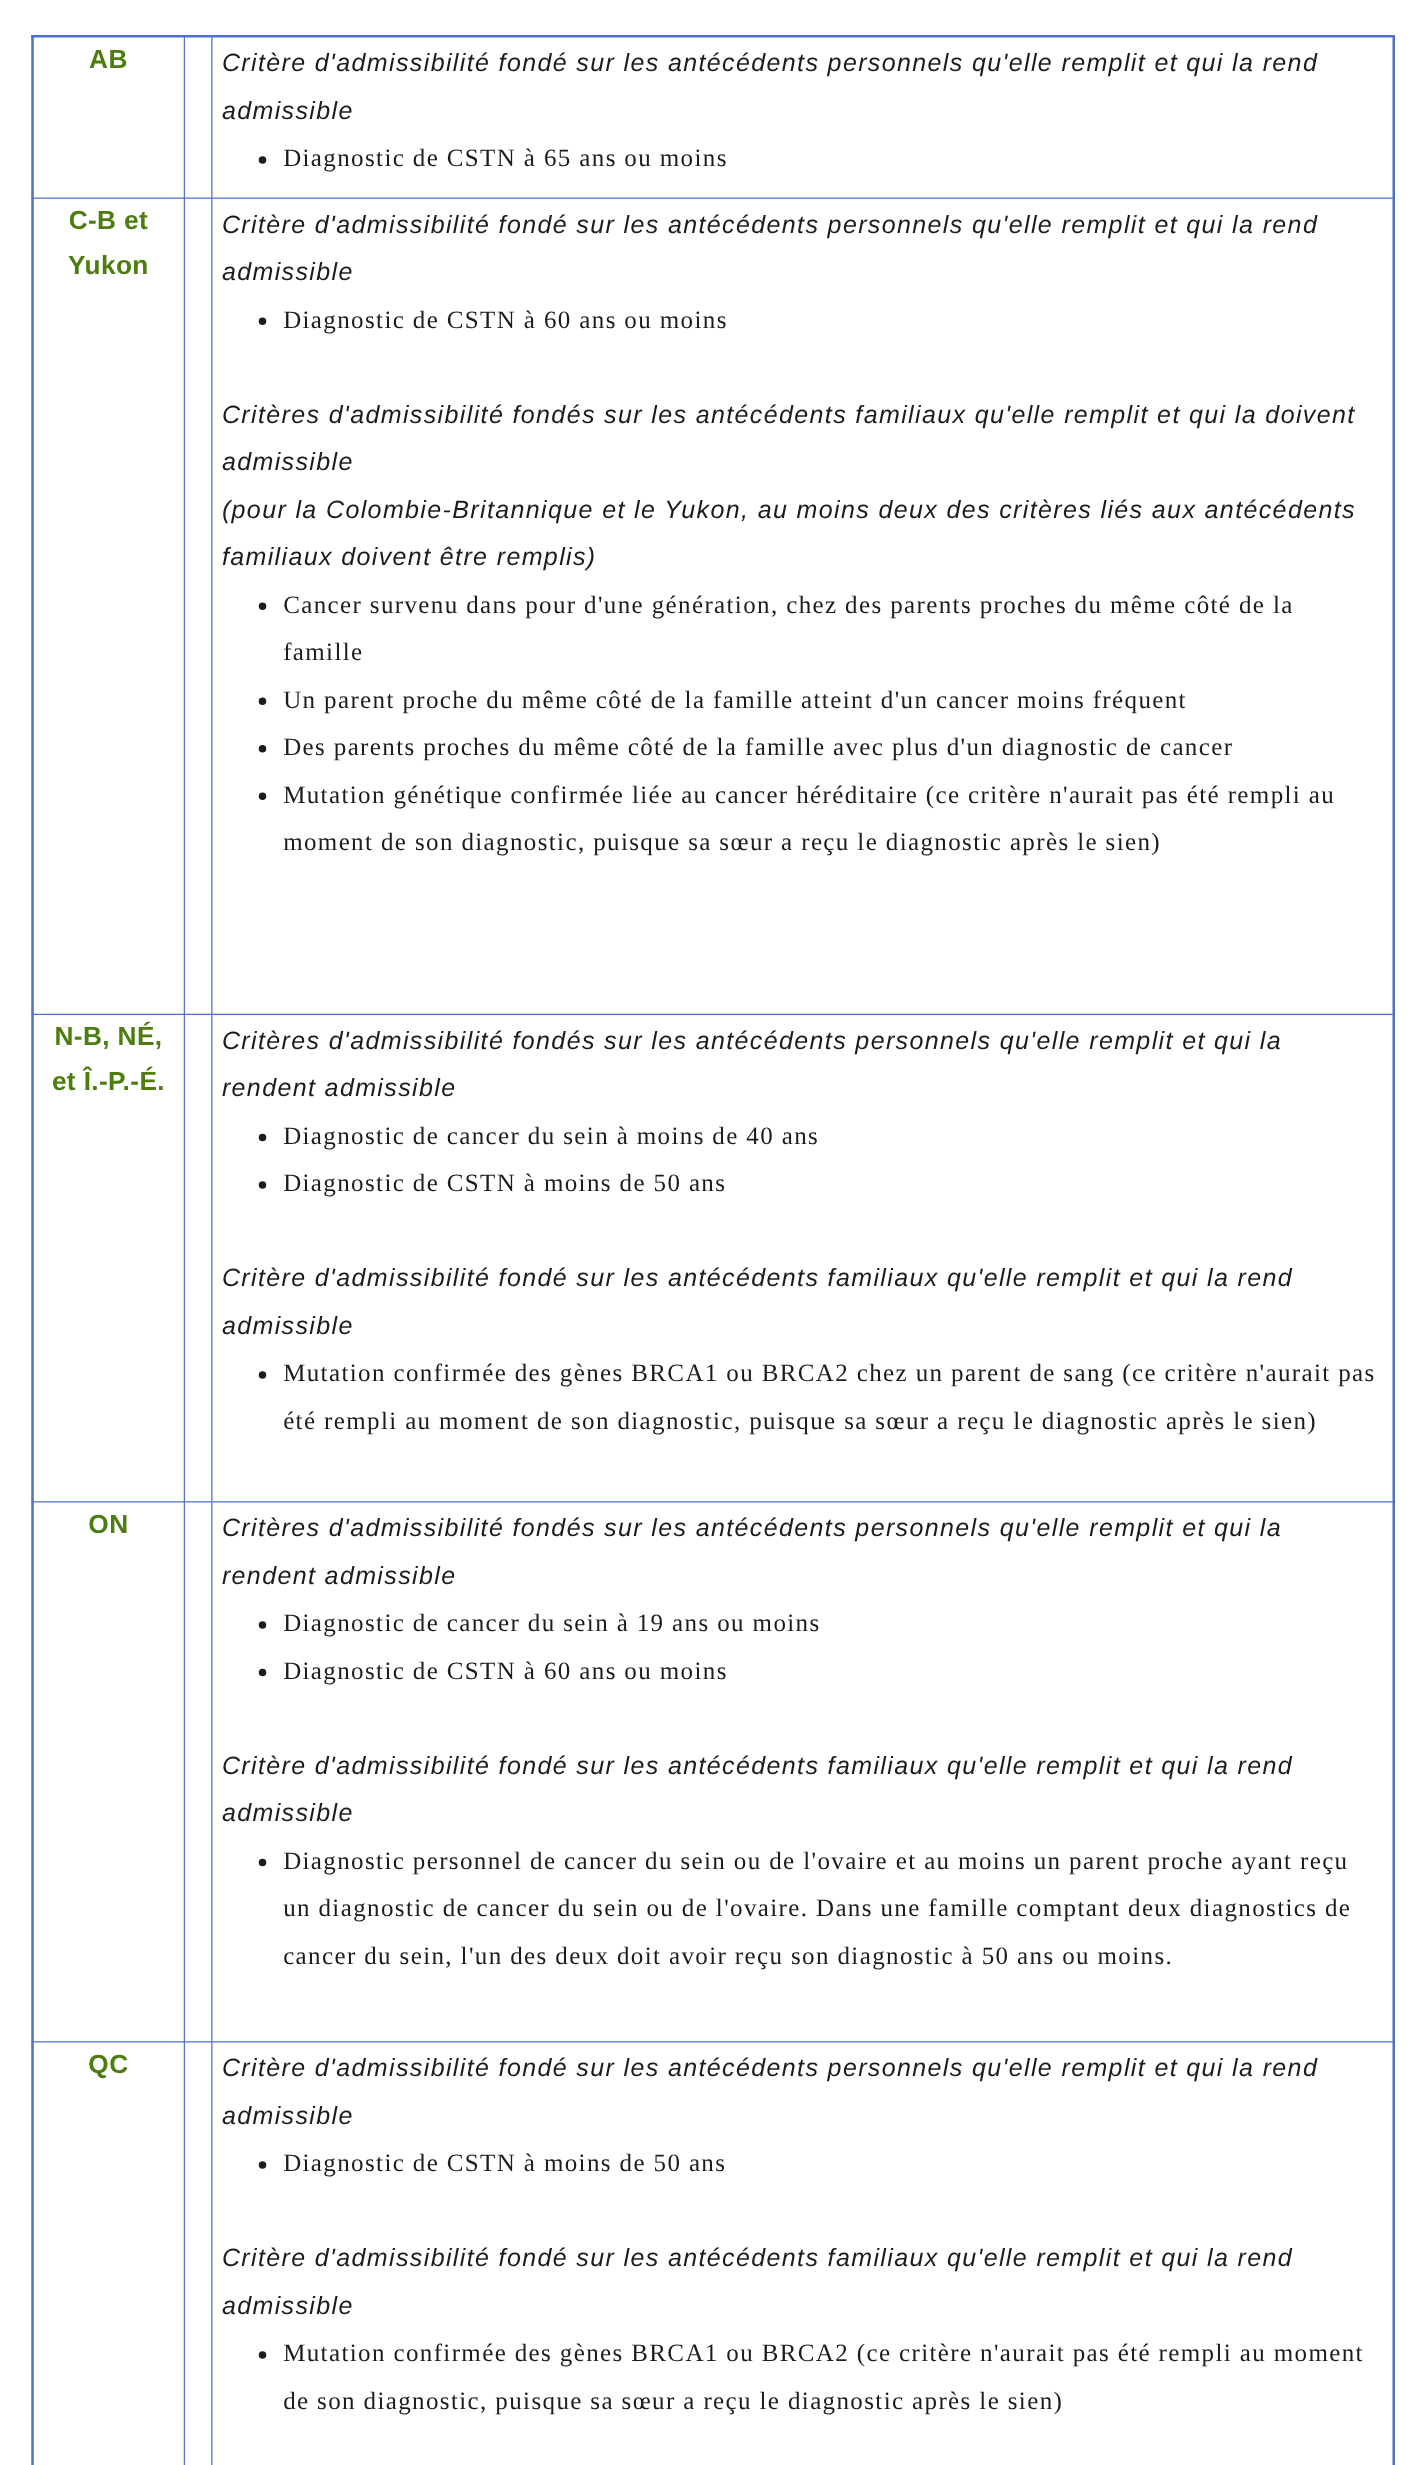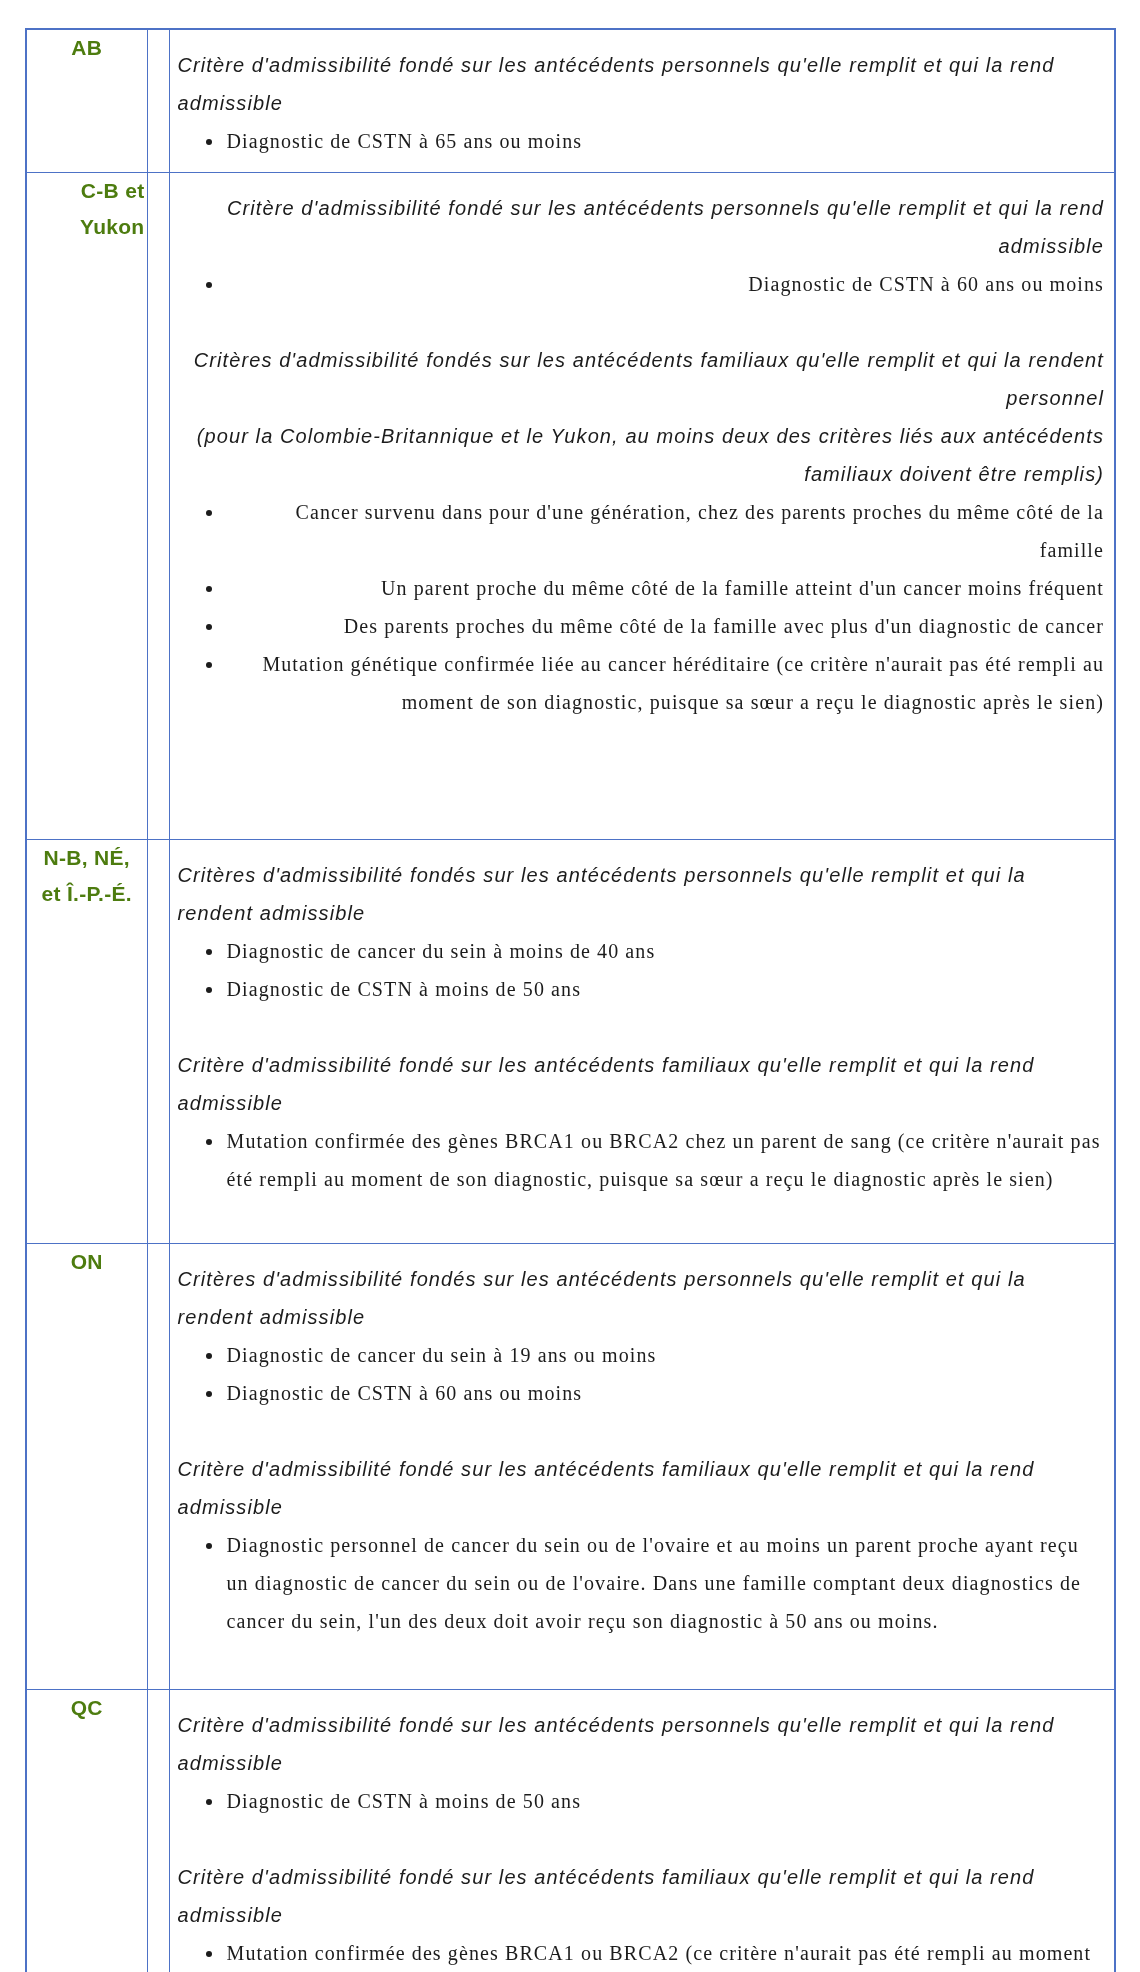--- a/index.html
+++ b/index.html
@@ -38,38 +38,38 @@
     text-align:center;
     font-weight:bold;
     font-size:21px;
     line-height:36px;
     color:#4d7c0f;
     letter-spacing:.3px;
     padding:0 2px;
   }
   td.spacer-cell{ padding:0; }
   td.content-cell{
-    padding:16px 10px 5px 8px;
+    padding:2px 10px 5px 8px;
     font-size:20px;
     line-height:38px;
     letter-spacing:1.1px;
   }
   td.content-cell p{ margin:0; }
   p.criteria-heading, p.criteria-note{ font-style:italic; }
   td.content-cell ul{
     margin:0;
     padding-left:47px;
     list-style:disc;
     font-family:Liberation Serif, serif;
   }
   td.content-cell li{ padding-left:2px; }
   .section-gap{ height:38px; }
   
   tr:nth-child(1)>td{height:121px;}
-  tr:nth-child(2)>td{height:645px;text-align:right;}
+  tr:nth-child(2)>td{height:645px;}
   tr:nth-child(3)>td{height:382px;margin-left:28px;}
   tr:nth-child(4)>td{height:424px;}
   tr:nth-child(5)>td{height:345px;}
 </style>
 </head>
 <body>
 
 <table class="criteria">
   <colgroup>
     <col class="c-region">
@@ -89,21 +89,21 @@
       </tr>
       <tr>
         <td class="region-cell"><span>C-B et</span><br><span>Yukon</span></td>
         <td class="spacer-cell"></td>
         <td class="content-cell">
           <p class="criteria-heading">Critère d'admissibilité fondé sur les antécédents personnels qu'elle remplit et qui la rend admissible</p>
           <ul>
             <li>Diagnostic de CSTN à 60 ans ou moins</li>
           </ul>
           <div class="section-gap"></div>
-          <p class="criteria-heading">Critères d'admissibilité fondés sur les antécédents familiaux qu'elle remplit et qui la rendent personnel</p>
+          <p class="criteria-heading">Critères d'admissibilité fondés sur les antécédents familiaux qu'elle remplit et qui la doivent admissible</p>
           <p class="criteria-note">(pour la Colombie-Britannique et le Yukon, au moins deux des critères liés aux antécédents familiaux doivent être remplis)</p>
           <ul>
             <li>Cancer survenu dans pour d'une génération, chez des parents proches du même côté de la famille</li>
             <li>Un parent proche du même côté de la famille atteint d'un cancer moins fréquent</li>
             <li>Des parents proches du même côté de la famille avec plus d'un diagnostic de cancer</li>
             <li>Mutation génétique confirmée liée au cancer héréditaire (ce critère n'aurait pas été rempli au moment de son diagnostic, puisque sa sœur a reçu le diagnostic après le sien)</li>
           </ul>
         </td>
       </tr>
       <tr>

